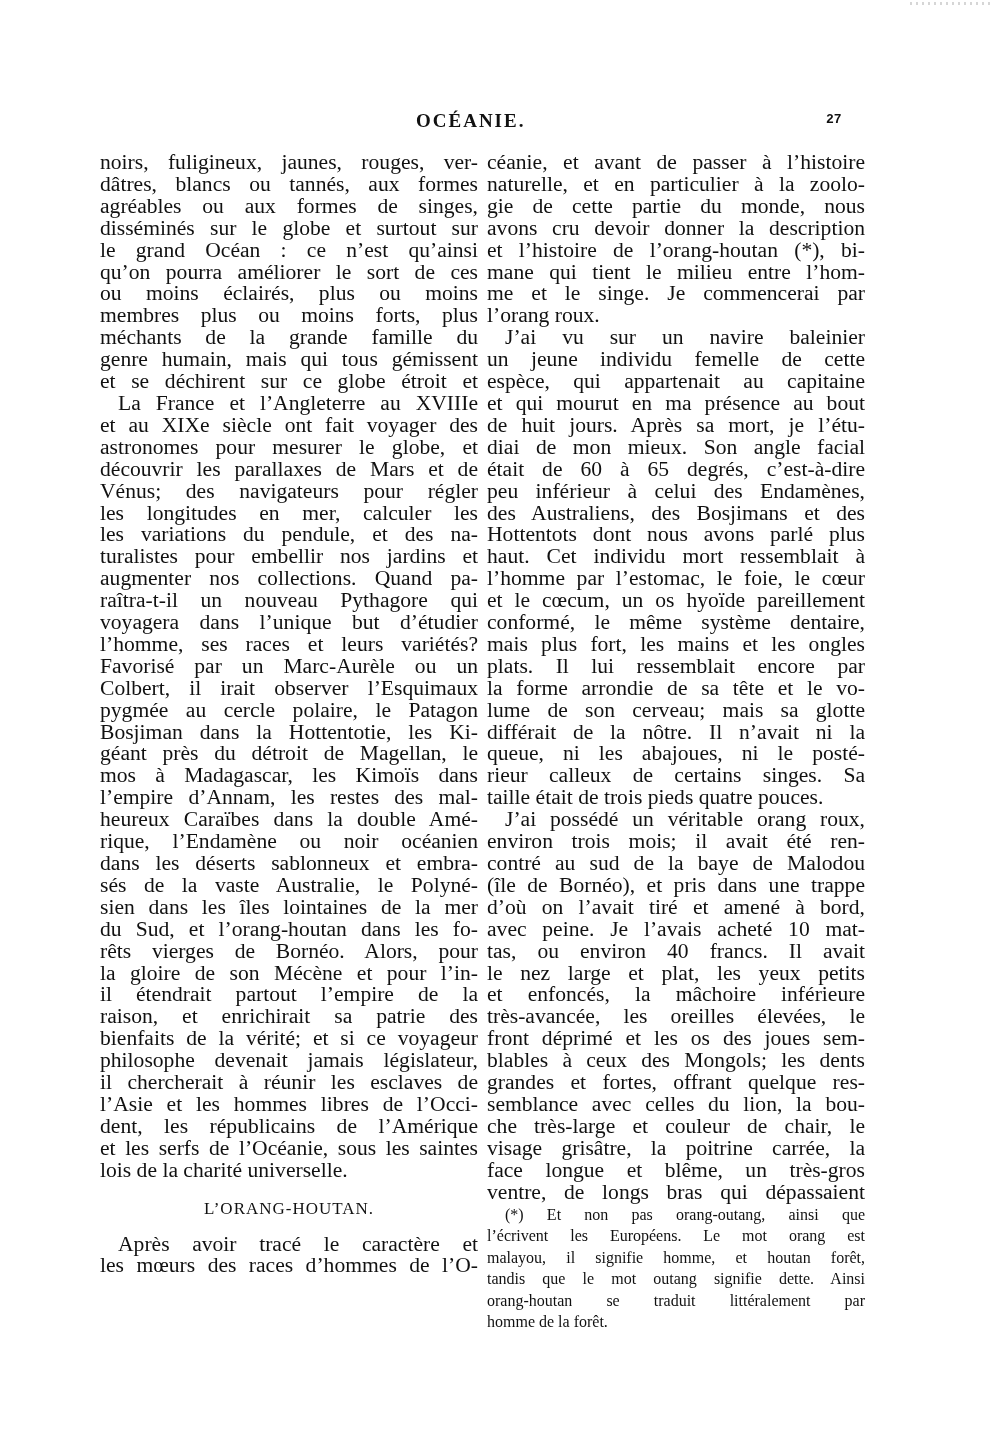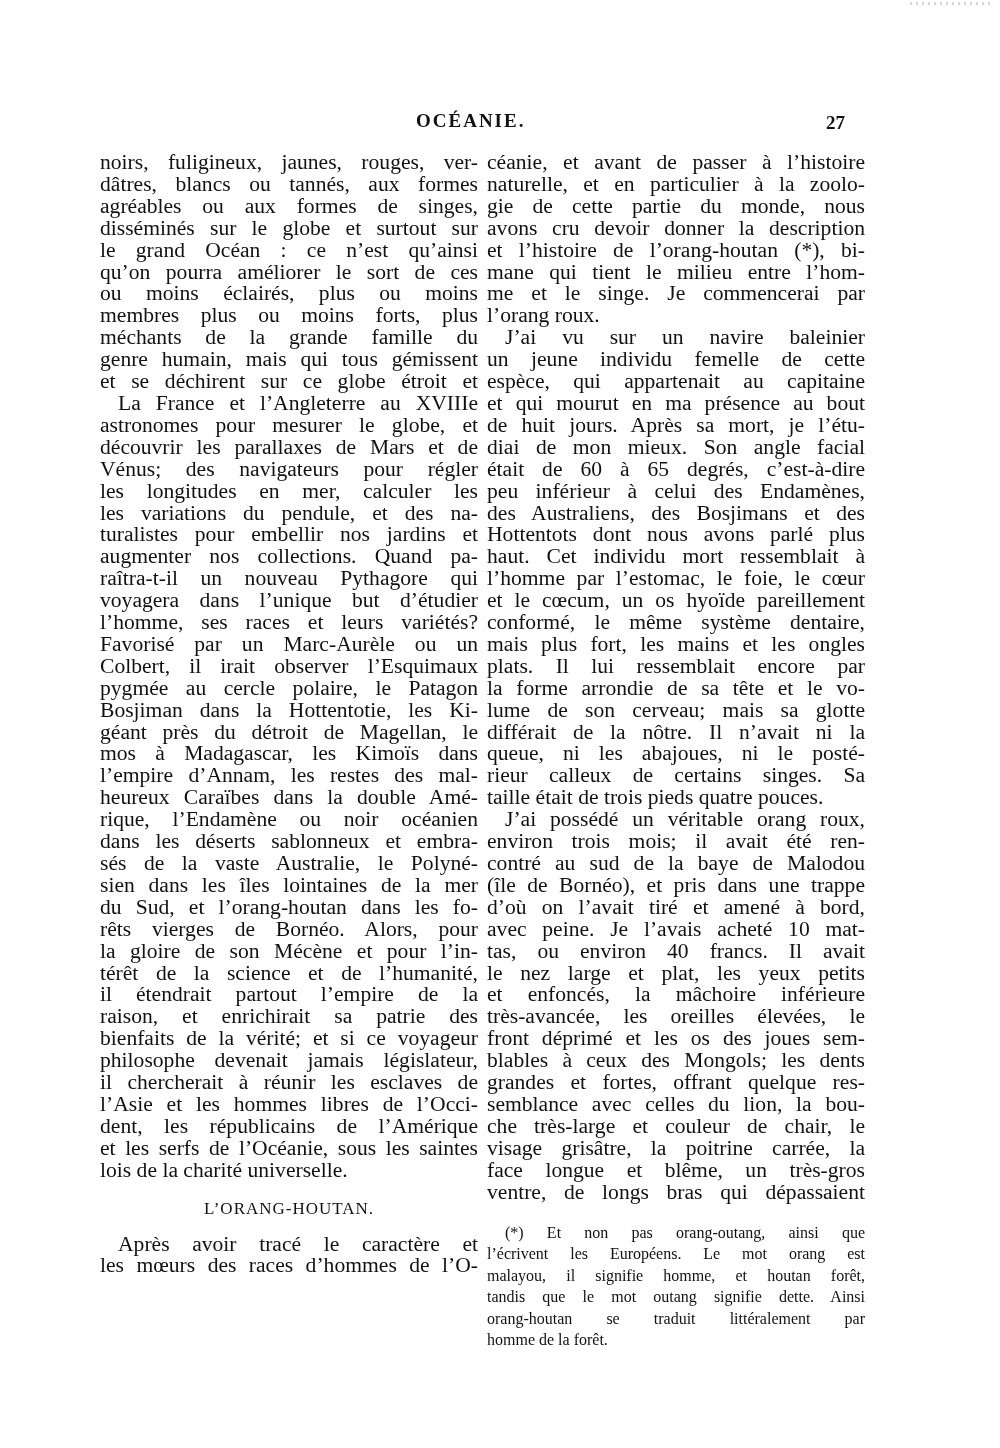--- a/index.html
+++ b/index.html
@@ -12,41 +12,41 @@
       color: #111;
     }
     .page { position: absolute; left: 0; top: 0; width: 1000px; height: 1448px; }
     .running-head {
       position: absolute; left: 416px; top: 110px;
       font-size: 19px; letter-spacing: 2px; font-weight: bold;
       font-family: "Liberation Serif", serif;
     }
     .page-number {
       position: absolute; left: 826px; top: 112px;
-      font-size: 19px; font-weight: bold;
-      font-family: Liberation Serif, serif;
+      font-size: 13px; font-weight: bold;
+      font-family: Liberation Mono, monospace;
       text-align: right;
     }
     .col {
       position: absolute; top: 152px; width: 378px;
       font-family: "Liberation Serif", serif;
       font-size: 21.6px; line-height: 21.9px;
       text-align: justify;
     }
     .col-left { left: 100px; }
     .col-right { left: 487px; }
     .line { display: block; white-space: nowrap; text-align-last: justify; text-align: justify; }
     .line.last { text-align-last: left; }
     .indent { padding-left: 18px; }
     .section-title {
       display: block; text-align: center; font-size: 17px; letter-spacing: 1px;
       margin: 16px 0 14px 0; text-align-last: center;
     }
     .footnote {
-      margin-top: 18px;
+      margin-top: 0;
       font-size: 16px; line-height: 21.6px;
     }
     .footnote .line { font-size: 16px; }
     .top-noise { position: absolute; right: 10px; top: 2px; width: 80px; height: 3px;
       background: repeating-linear-gradient(90deg, #bbb 0 2px, transparent 2px 6px); opacity: .6; }
   </style>
 </head>
 <body>
 
 <div class="page">
@@ -61,20 +61,21 @@
       <span class="line">agréables ou aux formes de singes,</span>
       <span class="line">disséminés sur le globe et surtout sur</span>
       <span class="line">le grand Océan : ce n’est qu’ainsi</span>
       <span class="line">qu’on pourra améliorer le sort de ces</span>
       <span class="line">ou moins éclairés, plus ou moins</span>
       <span class="line">membres plus ou moins forts, plus</span>
       <span class="line">méchants de la grande famille du</span>
       <span class="line">genre humain, mais qui tous gémissent</span>
       <span class="line">et se déchirent sur ce globe étroit et</span>
       <span class="line indent">La France et l’Angleterre au XVIIIe</span>
+      <span class="line">et au XIXe siècle ont fait voyager des</span>
       <span class="line">astronomes pour mesurer le globe, et</span>
       <span class="line">découvrir les parallaxes de Mars et de</span>
       <span class="line">Vénus; des navigateurs pour régler</span>
       <span class="line">les longitudes en mer, calculer les</span>
       <span class="line">les variations du pendule, et des na-</span>
       <span class="line">turalistes pour embellir nos jardins et</span>
       <span class="line">augmenter nos collections. Quand pa-</span>
       <span class="line">raîtra-t-il un nouveau Pythagore qui</span>
       <span class="line">voyagera dans l’unique but d’étudier</span>
       <span class="line">l’homme, ses races et leurs variétés?</span>
@@ -86,21 +87,20 @@
       <span class="line">mos à Madagascar, les Kimoïs dans</span>
       <span class="line">l’empire d’Annam, les restes des mal-</span>
       <span class="line">heureux Caraïbes dans la double Amé-</span>
       <span class="line">rique, l’Endamène ou noir océanien</span>
       <span class="line">dans les déserts sablonneux et embra-</span>
       <span class="line">sés de la vaste Australie, le Polyné-</span>
       <span class="line">sien dans les îles lointaines de la mer</span>
       <span class="line">du Sud, et l’orang-houtan dans les fo-</span>
       <span class="line">rêts vierges de Bornéo. Alors, pour</span>
       <span class="line">la gloire de son Mécène et pour l’in-</span>
-      <span class="line">térêt de la science et de l’humanité,</span>
       <span class="line">il étendrait partout l’empire de la</span>
       <span class="line">raison, et enrichirait sa patrie des</span>
       <span class="line">bienfaits de la vérité; et si ce voyageur</span>
       <span class="line">philosophe devenait jamais législateur,</span>
       <span class="line">il chercherait à réunir les esclaves de</span>
       <span class="line">l’Asie et les hommes libres de l’Occi-</span>
       <span class="line">dent, les républicains de l’Amérique</span>
       <span class="line">et les serfs de l’Océanie, sous les saintes</span>
       <span class="line last">lois de la charité universelle.</span>
       <span class="section-title">L’ORANG-HOUTAN.</span>

